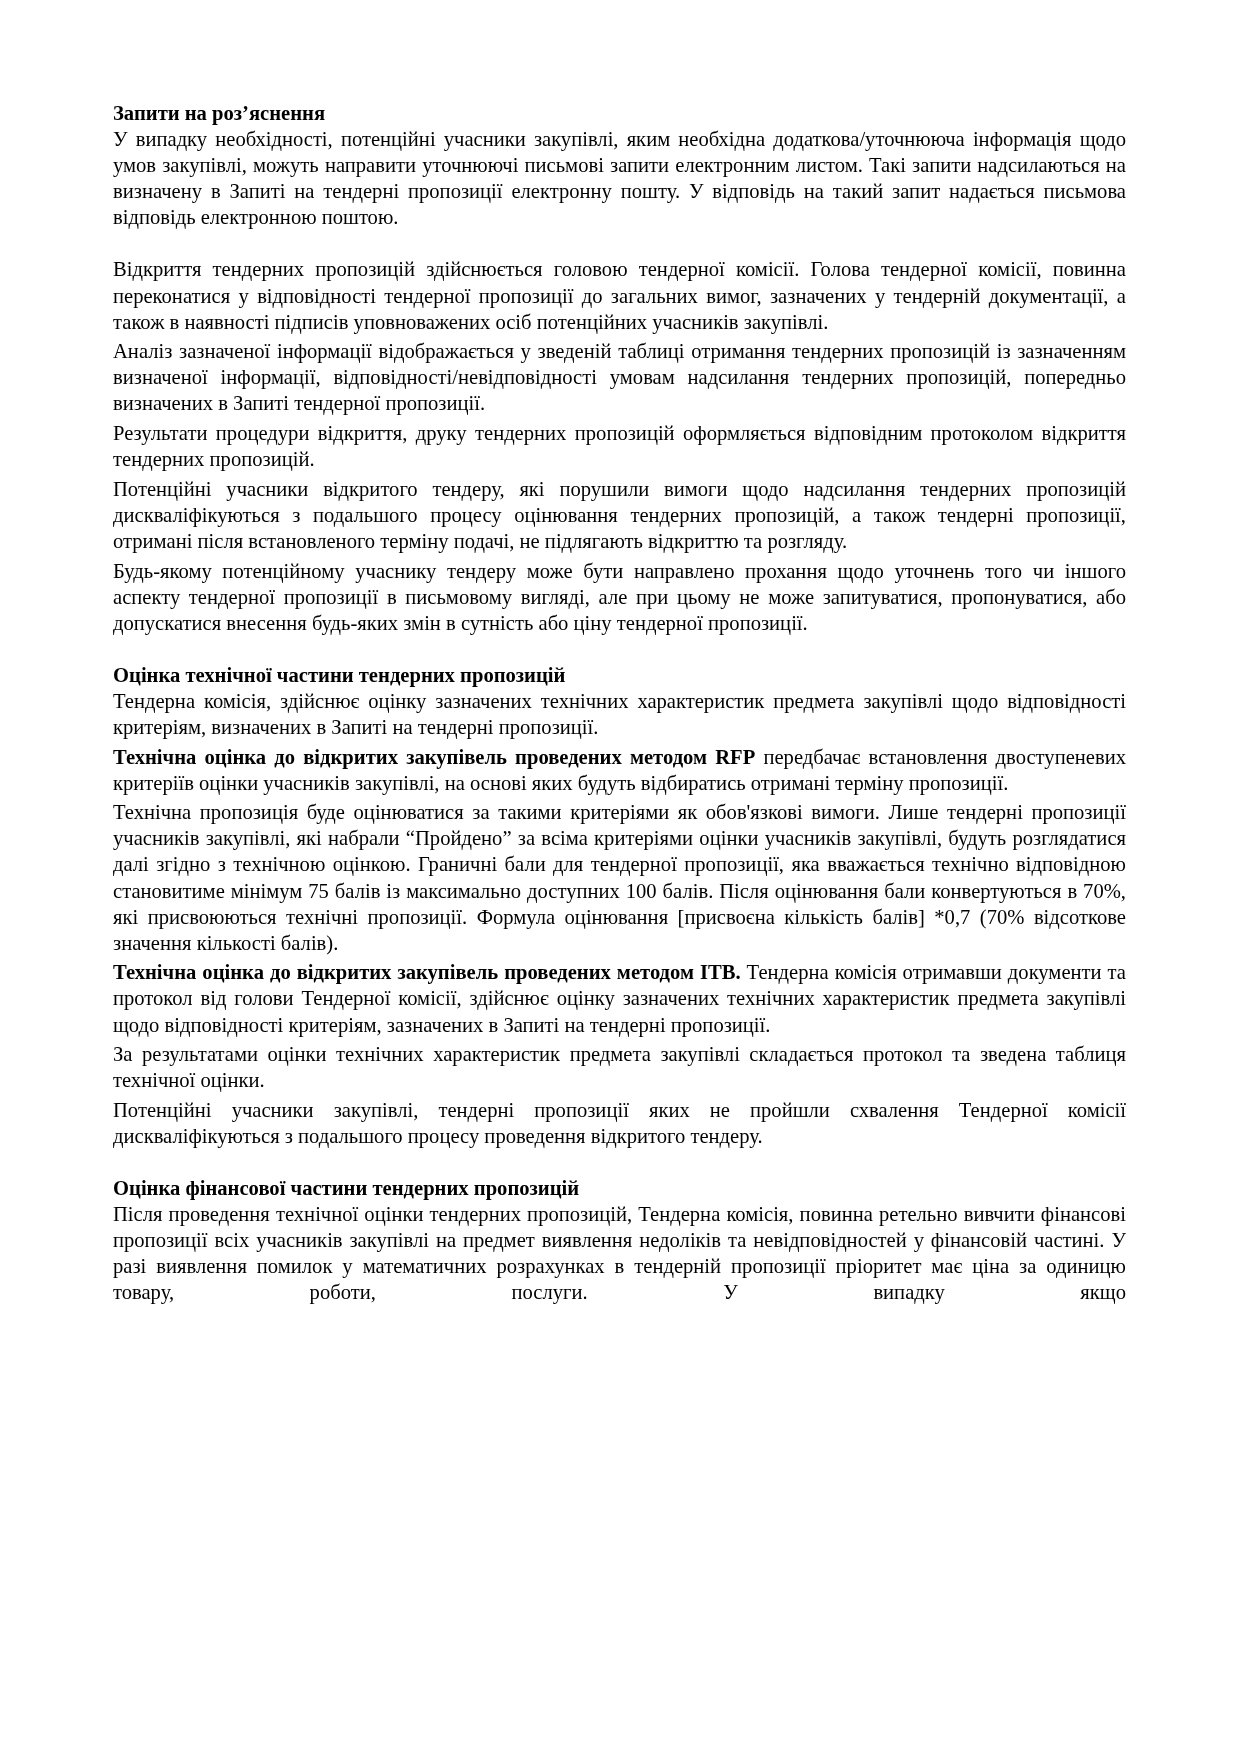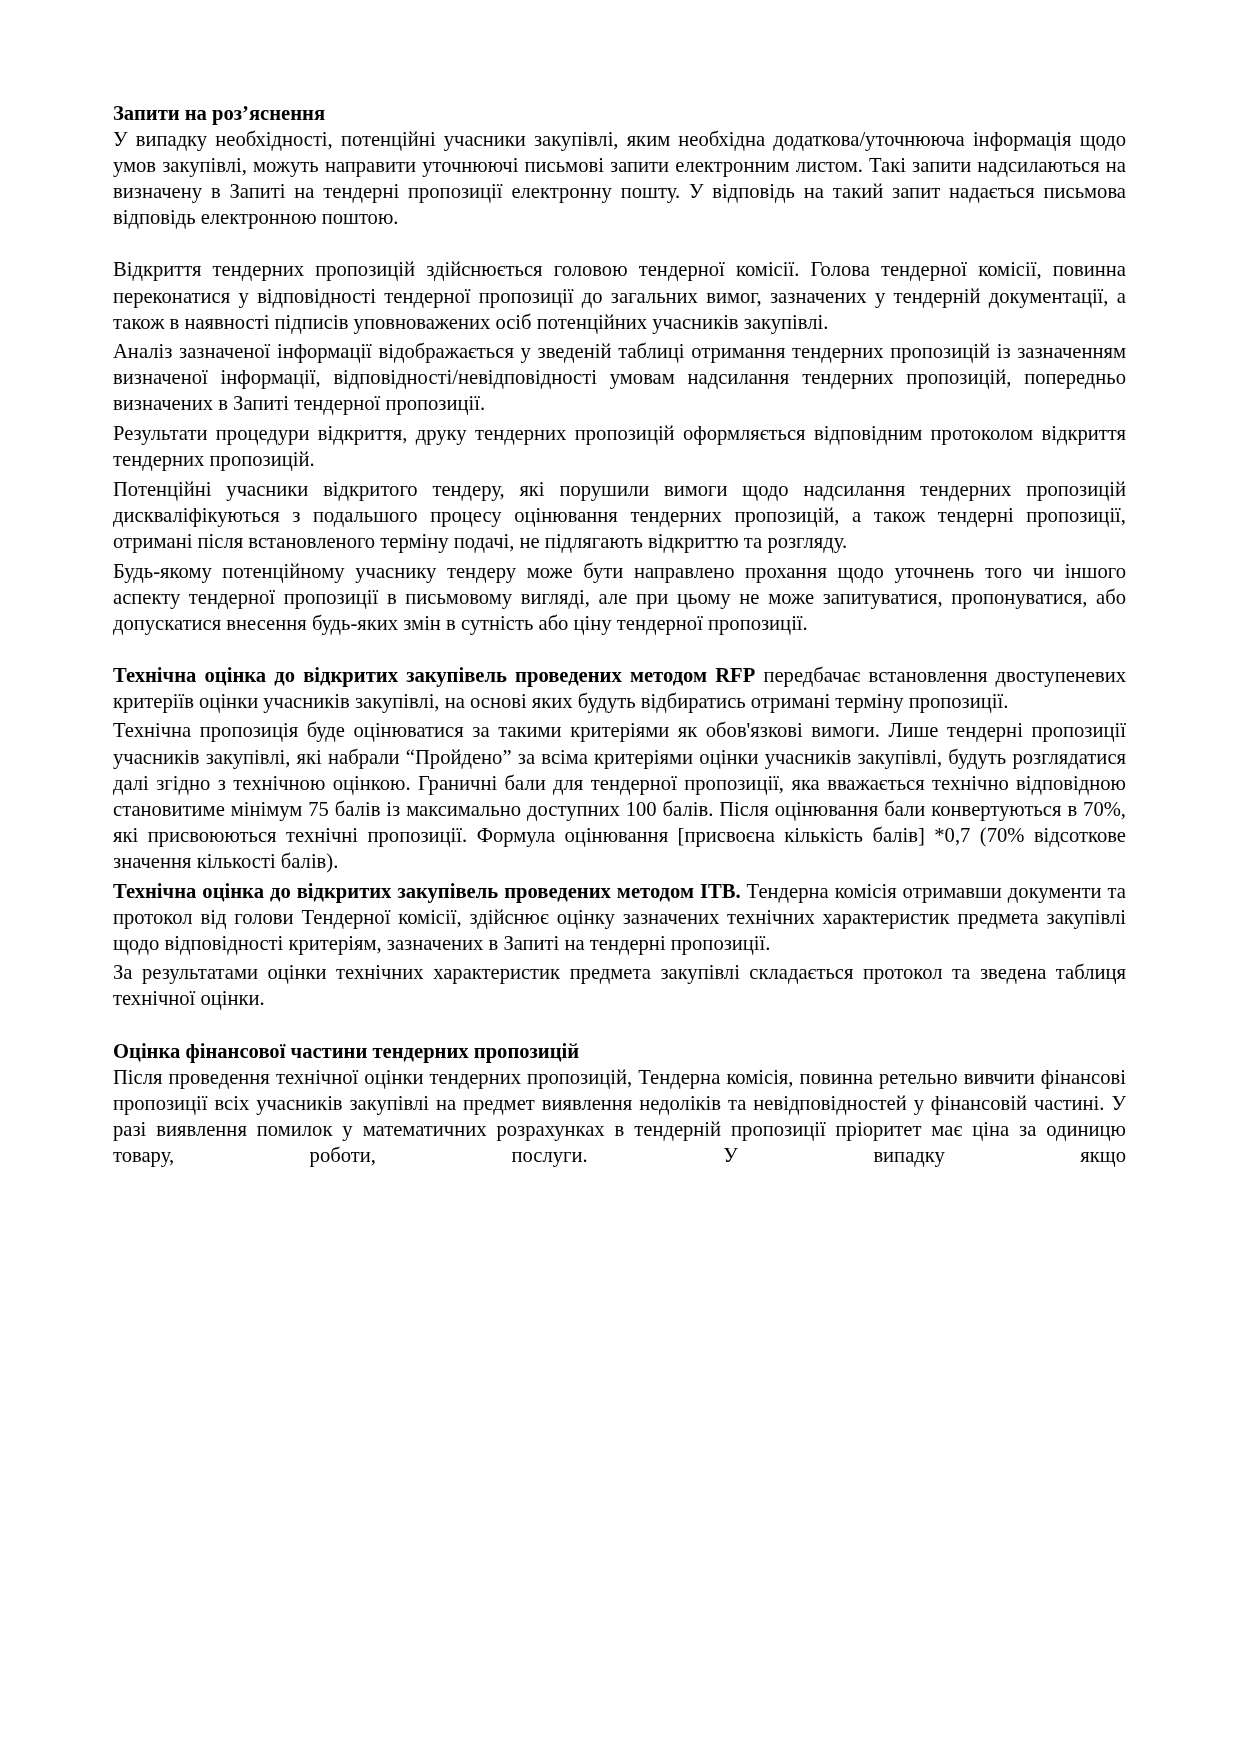--- a/index.html
+++ b/index.html
@@ -49,24 +49,27 @@
 
   <div class="section">
     <p class="para">Відкриття тендерних пропозицій здійснюється головою тендерної комісії. Голова тендерної комісії, повинна переконатися у відповідності тендерної пропозиції до загальних вимог, зазначених у тендерній документації, а також в наявності підписів уповноважених осіб потенційних учасників закупівлі.</p>
     <p class="para">Аналіз зазначеної інформації відображається у зведеній таблиці отримання тендерних пропозицій із зазначенням визначеної інформації, відповідності/невідповідності умовам надсилання тендерних пропозицій, попередньо визначених в Запиті тендерної пропозиції.</p>
     <p class="para">Результати процедури відкриття, друку тендерних пропозицій оформляється відповідним протоколом відкриття тендерних пропозицій.</p>
     <p class="para">Потенційні учасники відкритого тендеру, які порушили вимоги щодо надсилання тендерних пропозицій дискваліфікуються з подальшого процесу оцінювання тендерних пропозицій, а також тендерні пропозиції, отримані після встановленого терміну подачі, не підлягають відкриттю та розгляду.</p>
     <p class="para">Будь-якому потенційному учаснику тендеру може бути направлено прохання щодо уточнень того чи іншого аспекту тендерної пропозиції в письмовому вигляді, але при цьому не може запитуватися, пропонуватися, або допускатися внесення будь-яких змін в сутність або ціну тендерної пропозиції.</p>
   </div>
 
   <div class="section">
+    <p class="heading">Оцінка технічної частини тендерних пропозицій</p>
+    <p class="para">Тендерна комісія, здійснює оцінку зазначених технічних характеристик предмета закупівлі щодо відповідності критеріям, визначених в Запиті на тендерні пропозиції.</p>
     <p class="para"><span class="b">Технічна оцінка до відкритих закупівель проведених методом RFP</span><span> передбачає встановлення двоступеневих критеріїв оцінки учасників закупівлі, на основі яких будуть відбиратись отримані терміну пропозиції.</span></p>
     <p class="para">Технічна пропозиція буде оцінюватися за такими критеріями як обов'язкові вимоги. Лише тендерні пропозиції учасників закупівлі, які набрали “Пройдено” за всіма критеріями оцінки учасників закупівлі, будуть розглядатися далі згідно з технічною оцінкою. Граничні бали для тендерної пропозиції, яка вважається технічно відповідною становитиме мінімум 75 балів із максимально доступних 100 балів. Після оцінювання бали конвертуються в 70%, які присвоюються технічні пропозиції. Формула оцінювання [присвоєна кількість балів] *0,7 (70% відсоткове значення кількості балів).</p>
     <p class="para"><span class="b">Технічна оцінка до відкритих закупівель проведених методом ITB.</span><span> Тендерна комісія отримавши документи та протокол від голови Тендерної комісії, здійснює оцінку зазначених технічних характеристик предмета закупівлі щодо відповідності критеріям, зазначених в Запиті на тендерні пропозиції.</span></p>
     <p class="para">За результатами оцінки технічних характеристик предмета закупівлі складається протокол та зведена таблиця технічної оцінки.</p>
+    <p class="para">Потенційні учасники закупівлі, тендерні пропозиції яких не пройшли схвалення Тендерної комісії дискваліфікуються з подальшого процесу проведення відкритого тендеру.</p>
   </div>
 
   <div class="section">
     <p class="heading">Оцінка фінансової частини тендерних пропозицій</p>
     <p class="para" style="text-align-last: justify;">Після проведення технічної оцінки тендерних пропозицій, Тендерна комісія, повинна ретельно вивчити фінансові пропозиції всіх учасників закупівлі на предмет виявлення недоліків та невідповідностей у фінансовій частині. У разі виявлення помилок у математичних розрахунках в тендерній пропозиції пріоритет має ціна за одиницю товару, роботи, послуги. У випадку якщо</p>
   </div>
 
 </div>
 
 </body></html>

